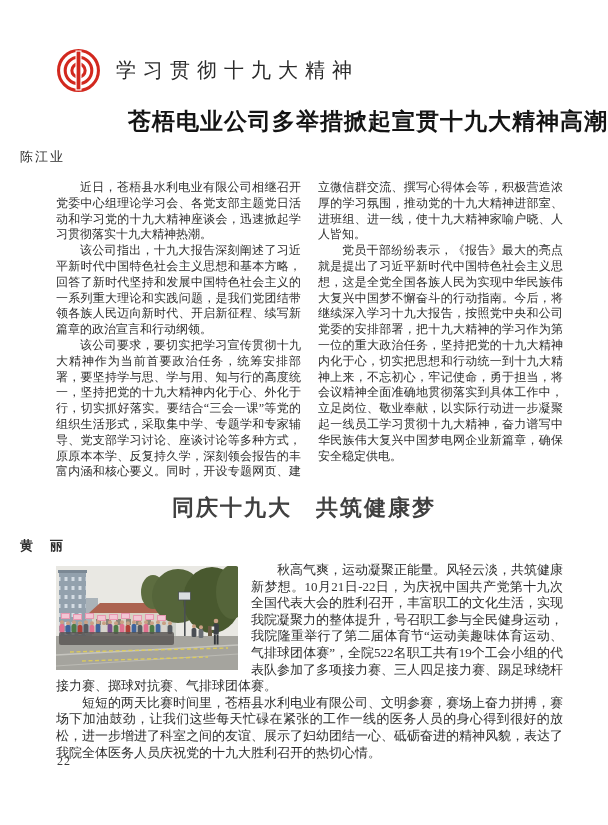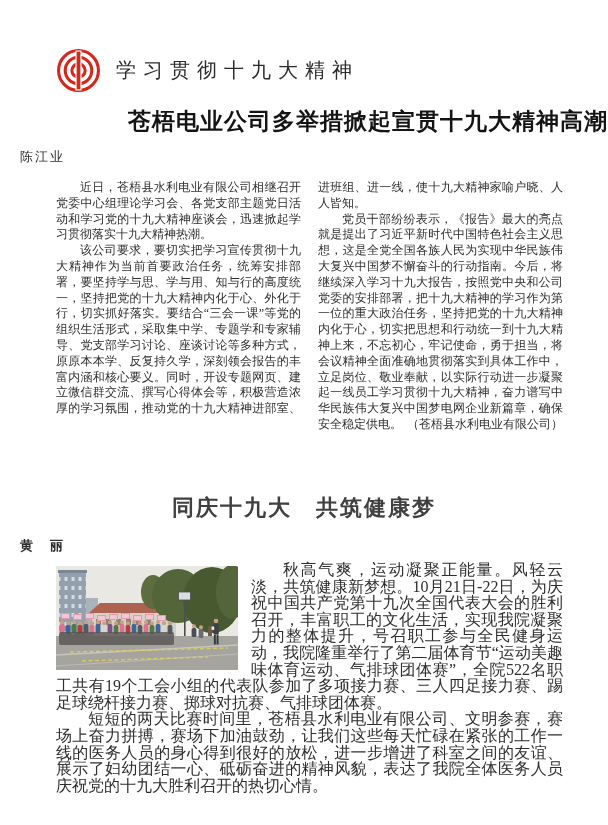--- a/index.html
+++ b/index.html
@@ -26,21 +26,21 @@
            columns:2;column-gap:17px;
            font-size:12px;line-height:15.8px;text-align:justify;}
   .a1-body p, .a2-body p{margin:0;text-indent:2em;word-break:break-all;}
   .attr{float:right;text-indent:0;}
 
   
   .a2-title{position:absolute;left:0;top:493px;width:608px;text-align:center;
             font-size:22px;font-weight:700;letter-spacing:2px;white-space:nowrap;}
   .a2-author{top:537px;letter-spacing:2px;font-weight:bold;}
   .a2-body{position:absolute;left:56px;top:562px;width:507px;
-           font-size:16px;line-height:16.6px;text-align:justify;}
+           font-size:13px;line-height:16.6px;text-align:justify;}
   .photo{float:left;width:182px;height:104px;margin:4px 13px 3px 0;display:block;}
 
   .pagenum{position:absolute;left:57px;top:754px;font-size:12px;color:#3a3a3a;letter-spacing:1px;text-align:center;}
 </style>
 </head>
 <body>
 
 <div class="page">
 
   <div class="hdr">
@@ -51,22 +51,23 @@
       <rect x="19.6" y="3" width="4.8" height="38" fill="#d2281e" stroke="#ffffff" stroke-width="1.1"></rect>
     </svg>
     <div class="slogan">学习贯彻十九大精神</div>
   </div>
 
   <section>
     <h1 class="a1-title" style="margin:0;">苍梧电业公司多举措掀起宣贯十九大精神高潮</h1>
     <div class="author a1-author">陈江业</div>
     <div class="a1-body">
       <p>近日，苍梧县水利电业有限公司相继召开党委中心组理论学习会、各党支部主题党日活动和学习党的十九大精神座谈会，迅速掀起学习贯彻落实十九大精神热潮。</p>
+      <p>该公司指出，十九大报告深刻阐述了习近平新时代中国特色社会主义思想和基本方略，回答了新时代坚持和发展中国特色社会主义的一系列重大理论和实践问题，是我们党团结带领各族人民迈向新时代、开启新征程、续写新篇章的政治宣言和行动纲领。</p>
       <p>该公司要求，要切实把学习宣传贯彻十九大精神作为当前首要政治任务，统筹安排部署，要坚持学与思、学与用、知与行的高度统一，坚持把党的十九大精神内化于心、外化于行，切实抓好落实。要结合“三会一课”等党的组织生活形式，采取集中学、专题学和专家辅导、党支部学习讨论、座谈讨论等多种方式，原原本本学、反复持久学，深刻领会报告的丰富内涵和核心要义。同时，开设专题网页、建立微信群交流、撰写心得体会等，积极营造浓厚的学习氛围，推动党的十九大精神进部室、进班组、进一线，使十九大精神家喻户晓、人人皆知。</p>
-      <p><span>党员干部纷纷表示，《报告》最大的亮点就是提出了习近平新时代中国特色社会主义思想，这是全党全国各族人民为实现中华民族伟大复兴中国梦不懈奋斗的行动指南。今后，将继续深入学习十九大报告，按照党中央和公司党委的安排部署，把十九大精神的学习作为第一位的重大政治任务，坚持把党的十九大精神内化于心，切实把思想和行动统一到十九大精神上来，不忘初心，牢记使命，勇于担当，将会议精神全面准确地贯彻落实到具体工作中，立足岗位、敬业奉献，以实际行动进一步凝聚起一线员工学习贯彻十九大精神，奋力谱写中华民族伟大复兴中国梦电网企业新篇章，确保安全稳定供电。</span><span class="attr">（苍梧县水利电业有限公司）</span></p>
+      <p><span>党员干部纷纷表示，《报告》最大的亮点就是提出了习近平新时代中国特色社会主义思想，这是全党全国各族人民为实现中华民族伟大复兴中国梦不懈奋斗的行动指南。今后，将继续深入学习十九大报告，按照党中央和公司党委的安排部署，把十九大精神的学习作为第一位的重大政治任务，坚持把党的十九大精神内化于心，切实把思想和行动统一到十九大精神上来，不忘初心，牢记使命，勇于担当，将会议精神全面准确地贯彻落实到具体工作中，立足岗位、敬业奉献，以实际行动进一步凝聚起一线员工学习贯彻十九大精神，奋力谱写中华民族伟大复兴中国梦电网企业新篇章，确保安全稳定供电。</span></p>
     </div>
   </section>
 
   <section>
     <h2 class="a2-title" style="margin:0;color:#404040;">同庆十九大　共筑健康梦</h2>
     <div class="author a2-author">黄　丽</div>
 
     <div class="a2-body">
       <svg class="photo" viewBox="0 0 182 104" aria-hidden="true">
         <defs>

